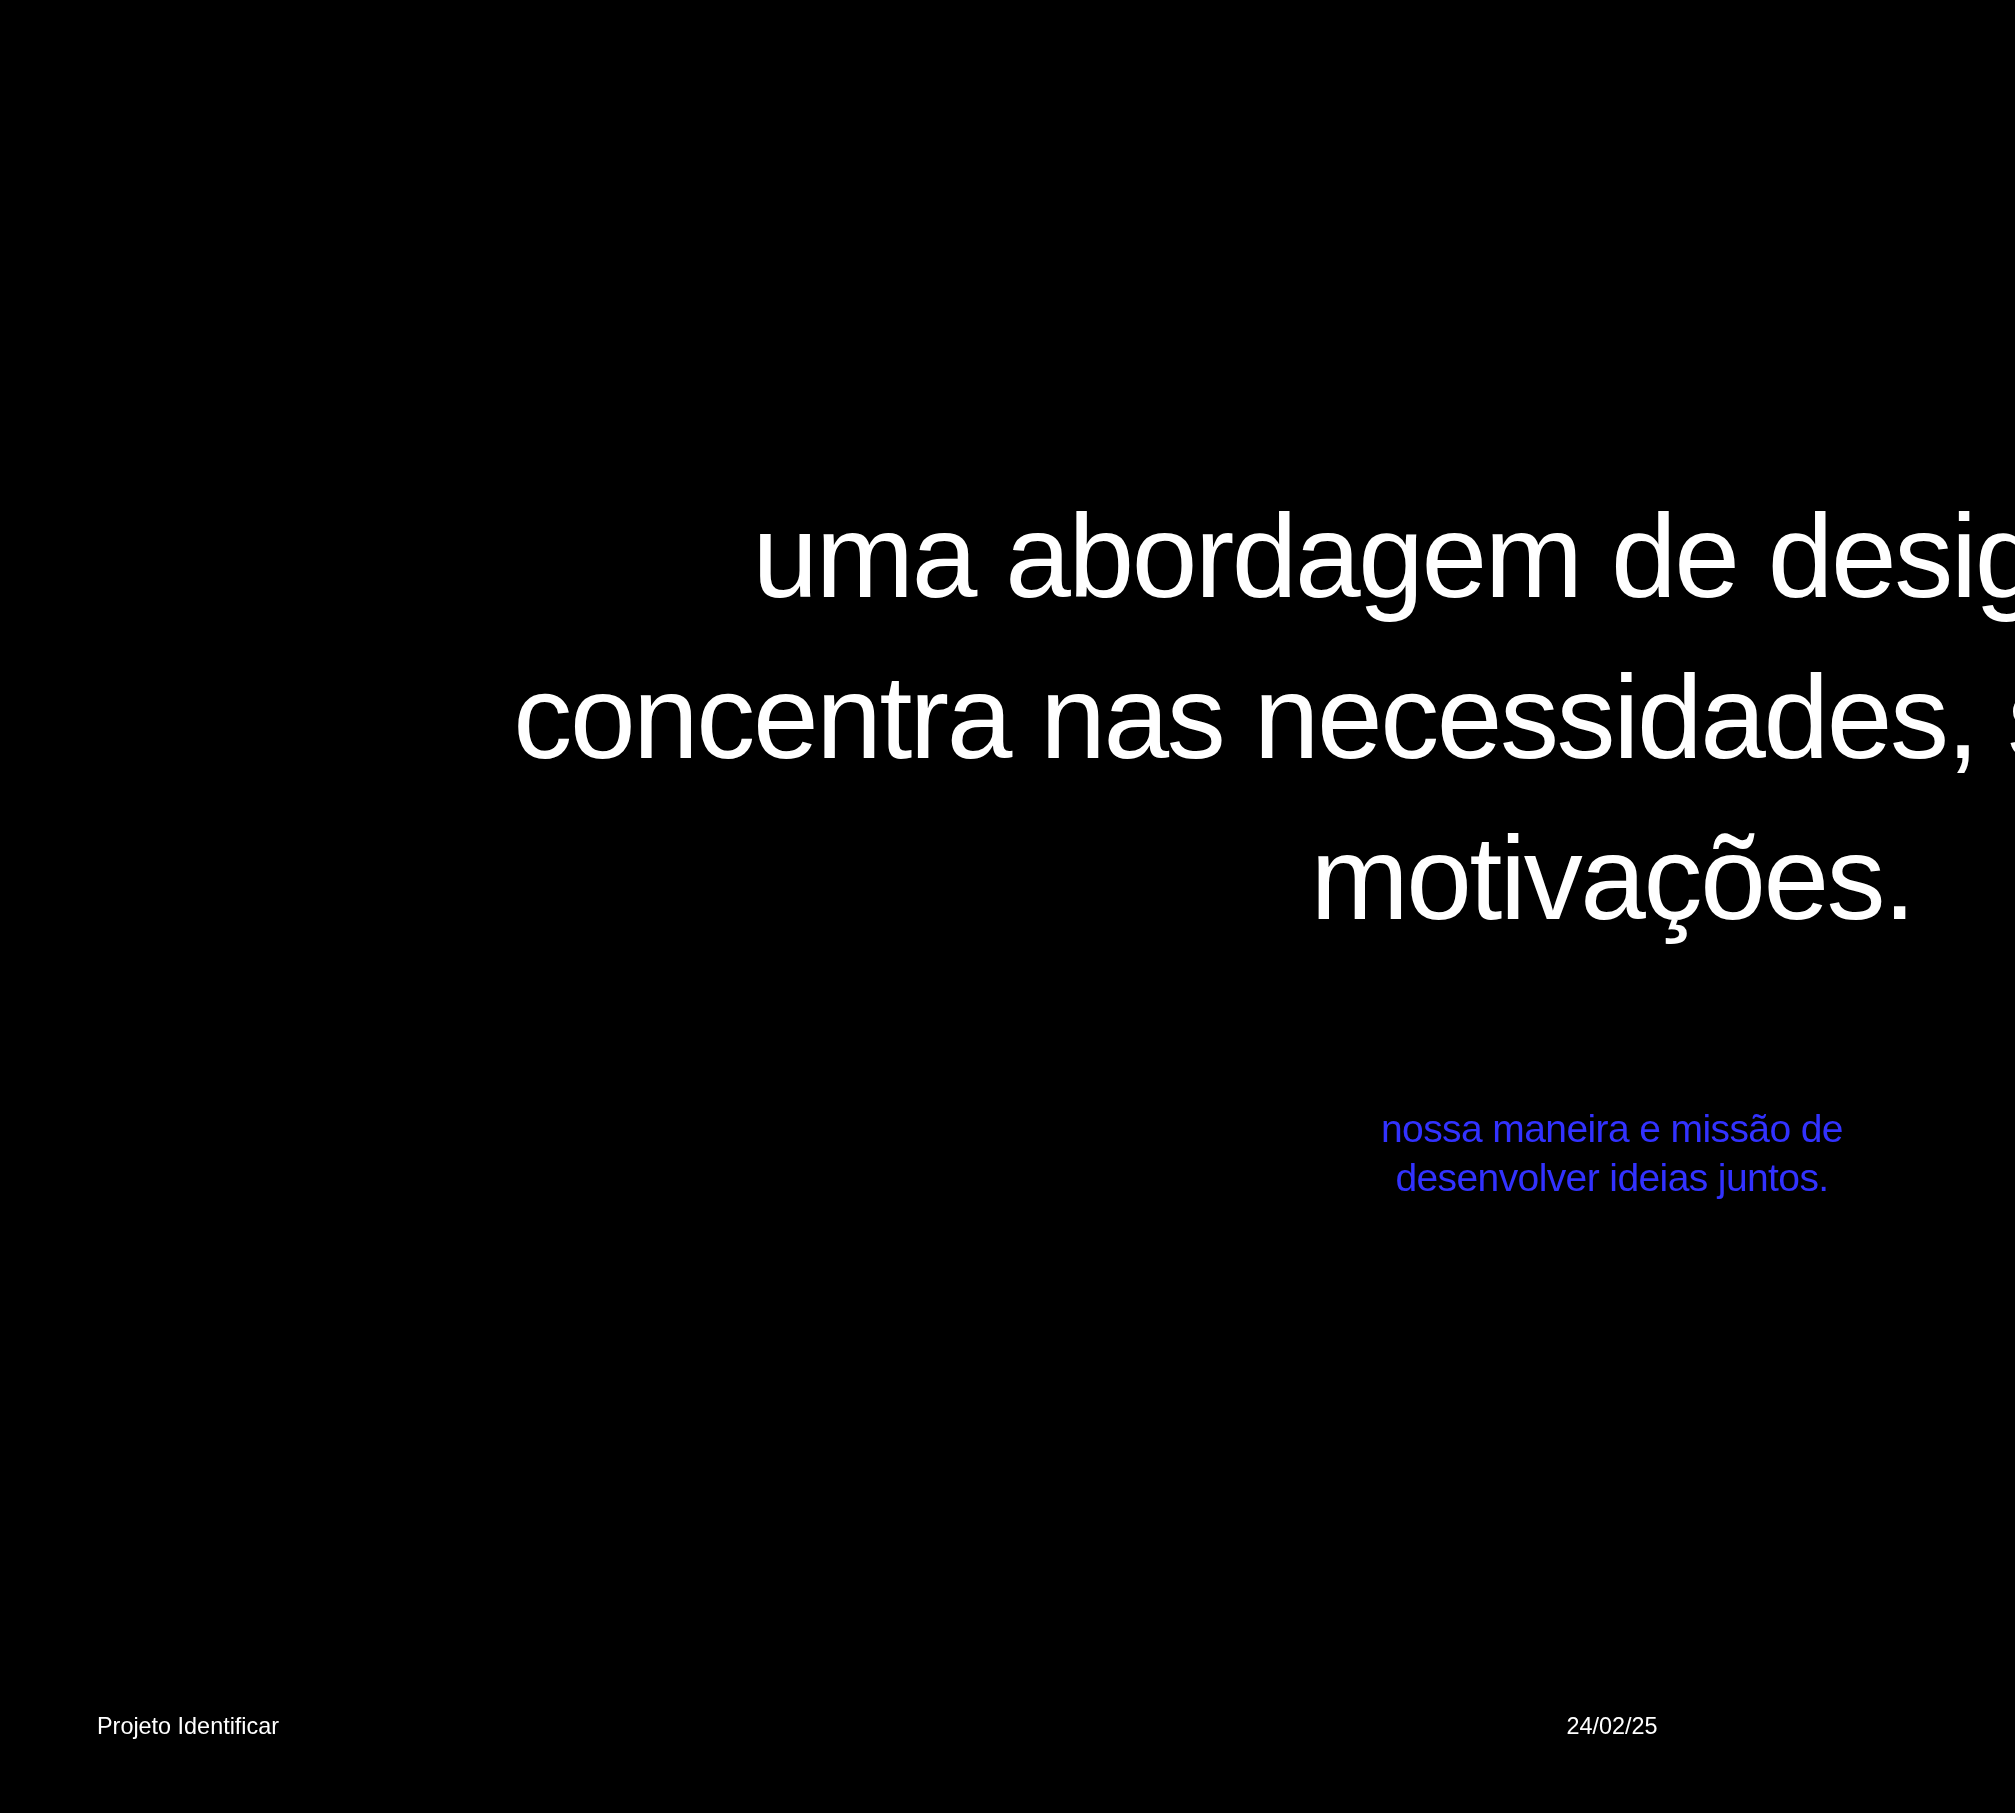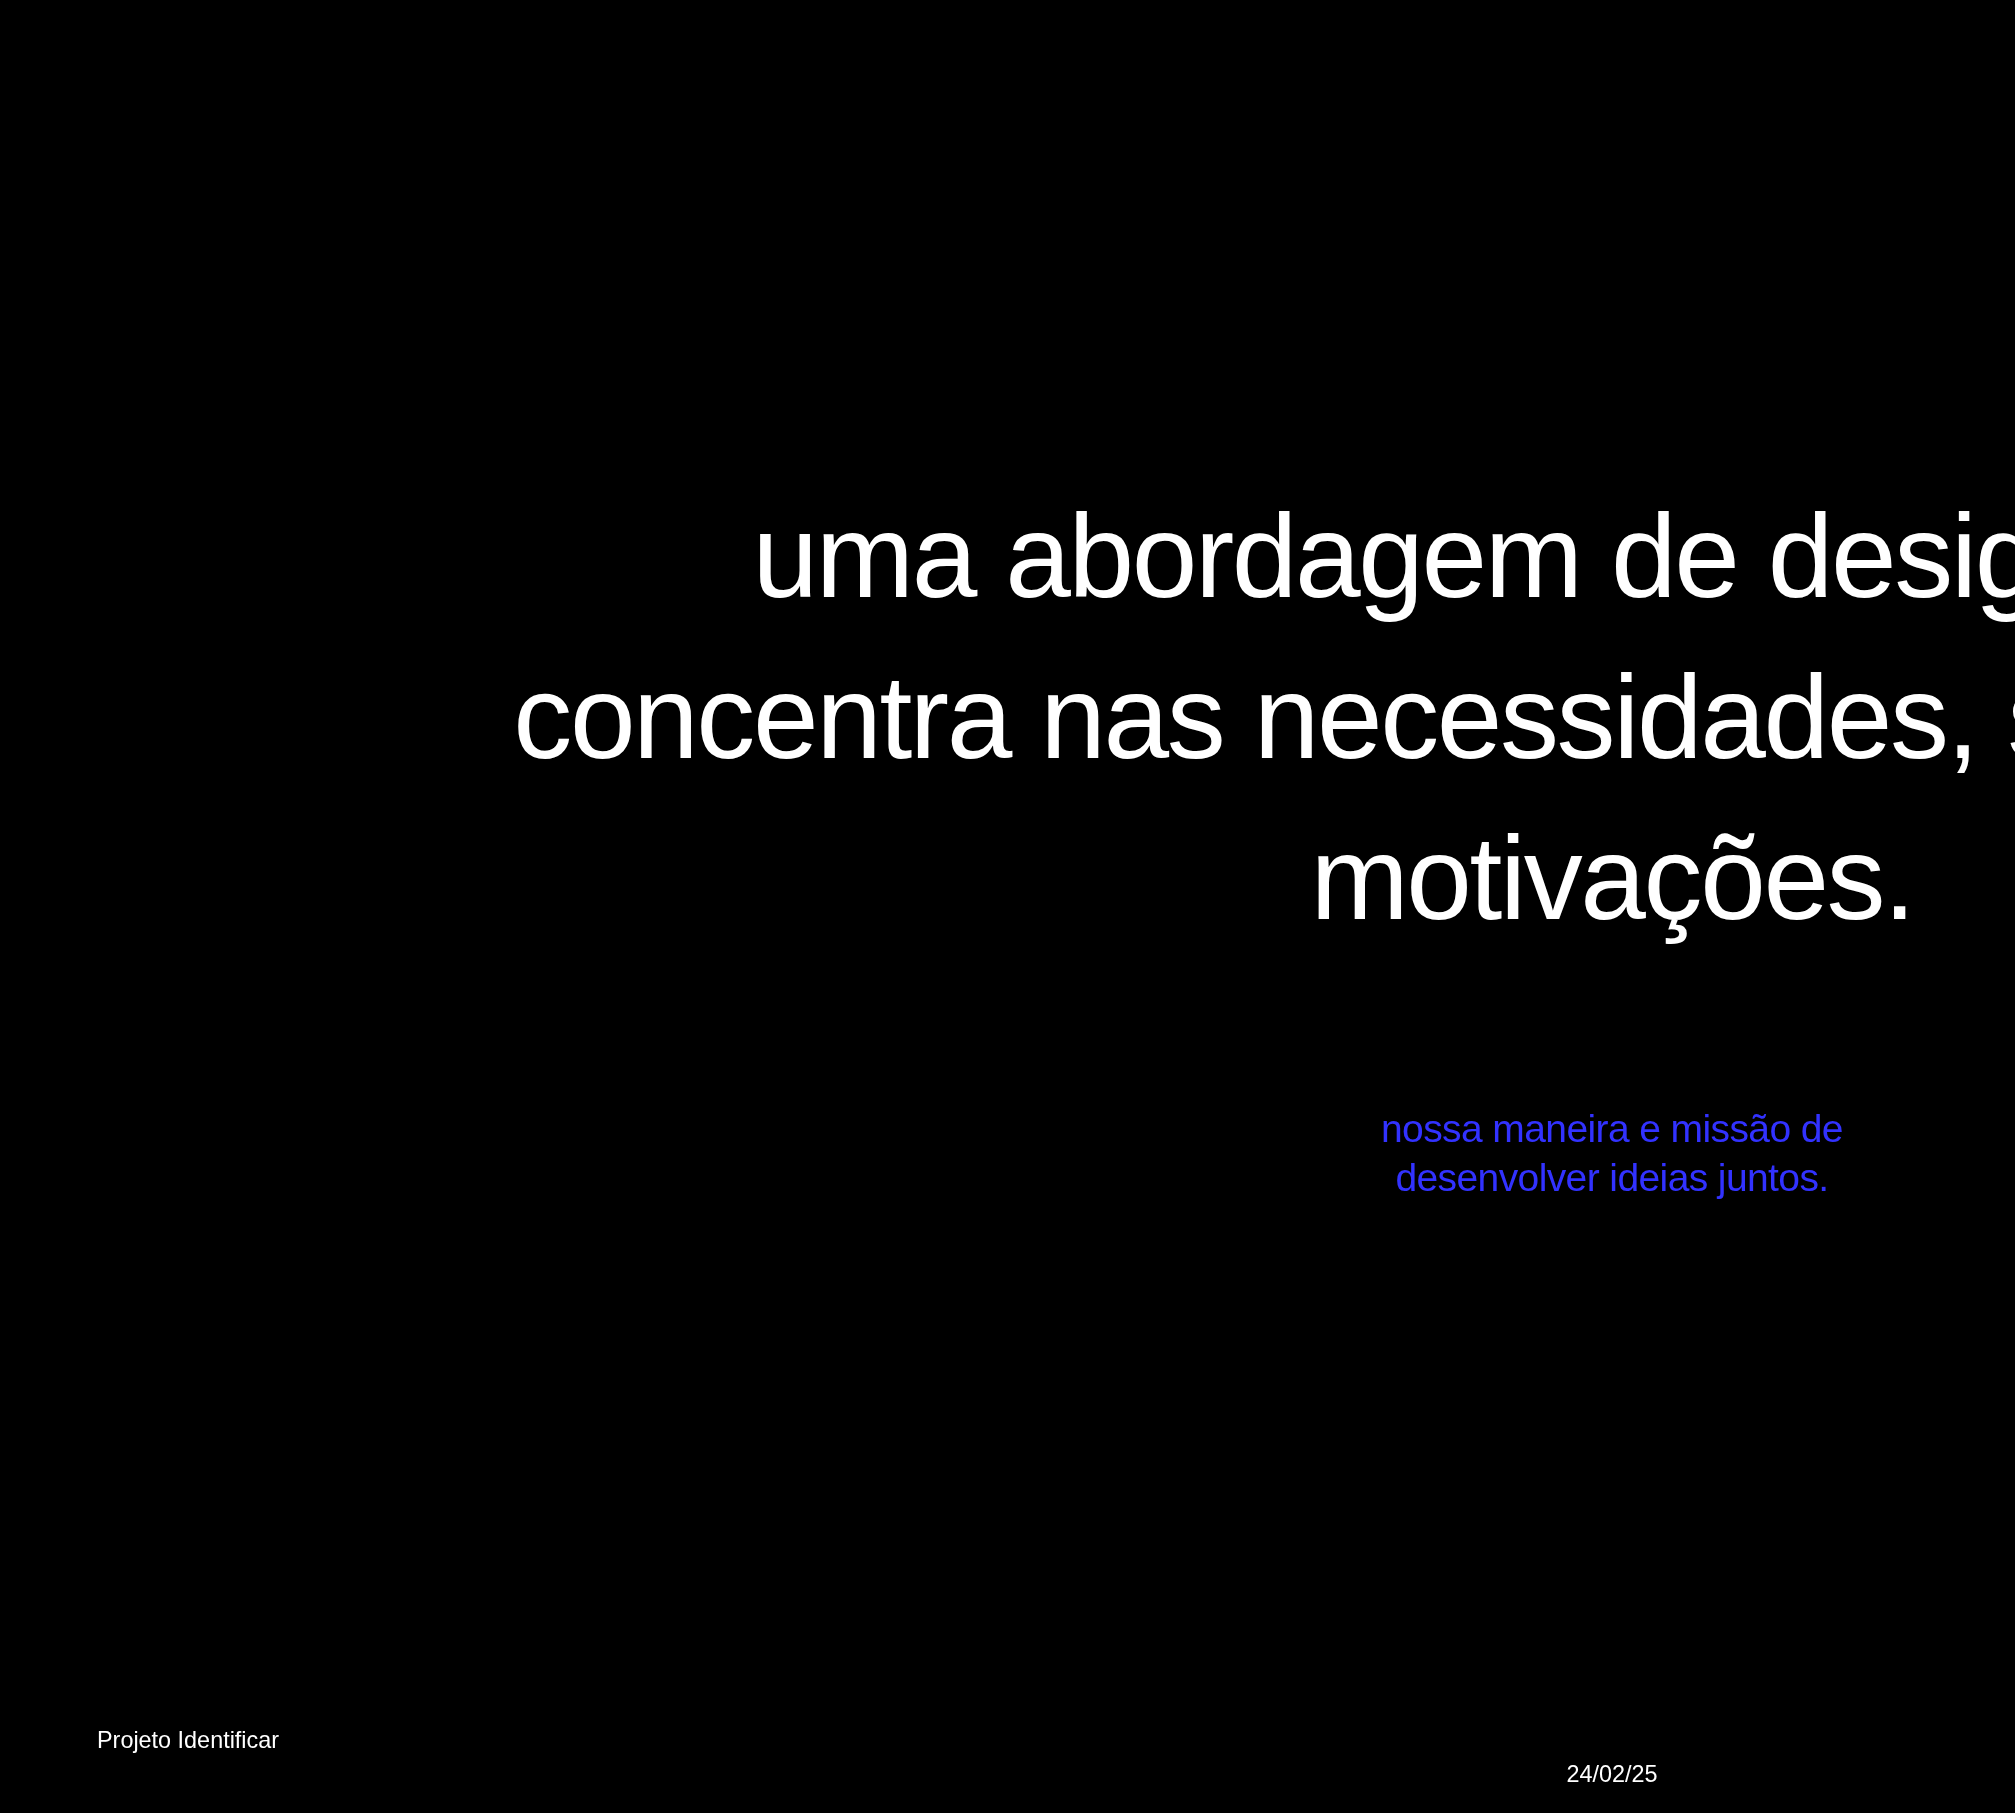--- a/index.html
+++ b/index.html
@@ -83,31 +83,29 @@
     font-weight: 400;
     letter-spacing: 0px;
   }
 
   .footer-left {
     position: absolute;
     left: 97px;
     top: 0;
     text-align: left;
     white-space: nowrap;
-    margin-top: 14px;
   }
 
   .footer-center {
     position: absolute;
     left: 50%;
     transform: translateX(-50%);
     top: 0;
     text-align: center;
     white-space: nowrap;
-    margin-top: 48px;
   }
 </style>
 </head>
 <body>
 
 <div id="slide">
 
   <div class="content-stack">
 
     <h1 class="headline">

